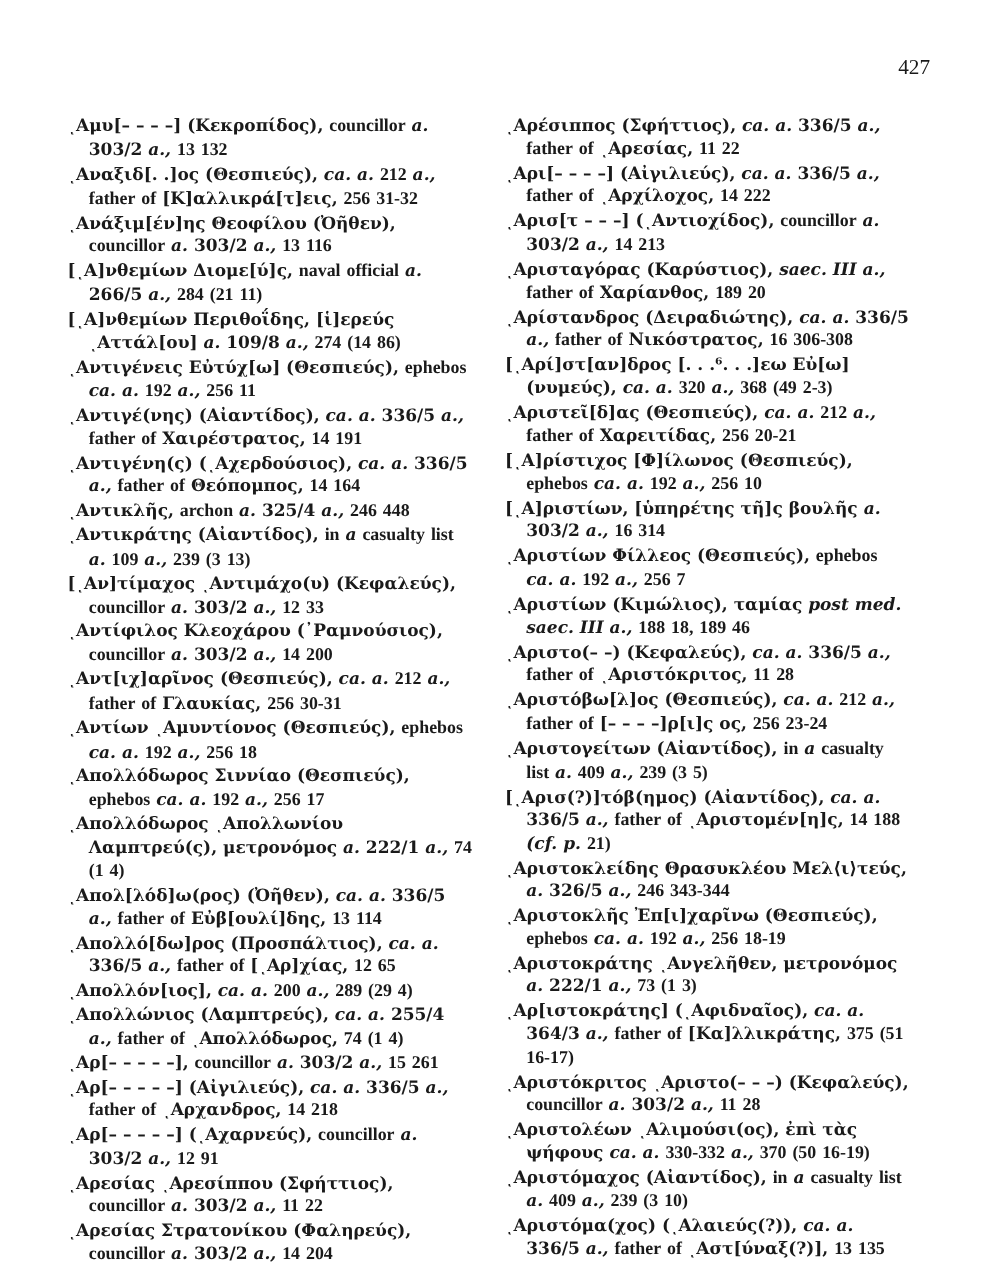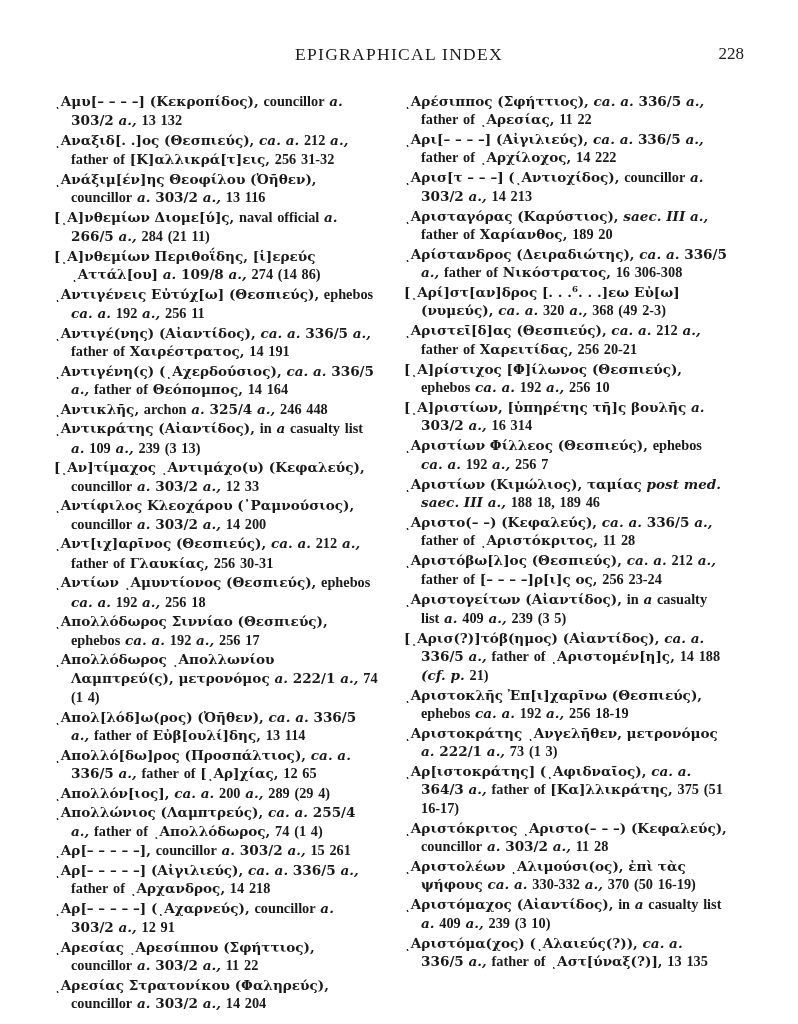--- a/index.html
+++ b/index.html
@@ -78,22 +78,21 @@
   .rm {
     font-style: normal;
   }
 </style>
 </head>
 <body>
 
 <div class="page">
 
   <div class="page-header">
-    <div class="running-title">EPIGRAPHICAL INDEX</div>
-    <div class="page-number">228</div>
+    <div class="page-number">427</div>
   </div>
 
   <div class="columns">
     <div class="column grk" id="col0">
         <div class="entry"><span>ιAμυ[–</span> <span>–</span> <span>–</span> <span>–]</span> <span>(Κεκροπίδος),</span> <span class="rm" style="font-family: &quot;Liberation Serif&quot;, serif; font-size: 14.3px;">councillor</span> <span class="it">a.</span> <span>303/2</span> <span class="it">a.,</span> <span class="rm" style="font-family: &quot;Liberation Serif&quot;, serif; font-size: 14.3px;">13</span> <span class="rm" style="font-family: &quot;Liberation Serif&quot;, serif; font-size: 14.3px;">132</span></div>
         <div class="entry"><span>ιAναξιδ[.</span> <span>.]ος</span> <span>(Θεσπιεύς),</span> <span class="it">ca.</span> <span class="it">a.</span> <span class="rm" style="font-family: &quot;Liberation Serif&quot;, serif; font-size: 14.3px;">212</span> <span class="it">a.,</span> <span class="rm" style="font-family: &quot;Liberation Serif&quot;, serif; font-size: 14.3px;">father</span> <span class="rm" style="font-family: &quot;Liberation Serif&quot;, serif; font-size: 14.3px;">of</span> <span>[Κ]αλλικρά[τ]εις,</span> <span class="rm" style="font-family: &quot;Liberation Serif&quot;, serif; font-size: 14.3px;">256</span> <span class="rm" style="font-family: &quot;Liberation Serif&quot;, serif; font-size: 14.3px;">31-32</span></div>
         <div class="entry"><span>ιAνάξιμ[έν]ης</span> <span>Θεοφίλου</span> <span>(Ὀῆθεν),</span> <span class="rm" style="font-family: &quot;Liberation Serif&quot;, serif; font-size: 14.3px;">councillor</span> <span class="it">a.</span> <span>303/2</span> <span class="it">a.,</span> <span class="rm" style="font-family: &quot;Liberation Serif&quot;, serif; font-size: 14.3px;">13</span> <span class="rm" style="font-family: &quot;Liberation Serif&quot;, serif; font-size: 14.3px;">116</span></div>
         <div class="entry"><span>[ιA]νθεμίων</span> <span>Διομε[ύ]ς,</span> <span class="rm" style="font-family: &quot;Liberation Serif&quot;, serif; font-size: 14.3px;">naval</span> <span class="rm" style="font-family: &quot;Liberation Serif&quot;, serif; font-size: 14.3px;">official</span> <span class="it">a.</span> <span>266/5</span> <span class="it">a.,</span> <span class="rm" style="font-family: &quot;Liberation Serif&quot;, serif; font-size: 14.3px;">284</span> <span class="rm" style="font-family: &quot;Liberation Serif&quot;, serif; font-size: 14.3px;">(21</span> <span class="rm" style="font-family: &quot;Liberation Serif&quot;, serif; font-size: 14.3px;">11)</span></div>
         <div class="entry"><span>[ιA]νθεμίων</span> <span>Περιθοΐδης,</span> <span>[ἱ]ερεύς</span> <span>ιAττάλ[ου]</span> <span class="it">a.</span> <span>109/8</span> <span class="it">a.,</span> <span class="rm" style="font-family: &quot;Liberation Serif&quot;, serif; font-size: 14.3px;">274</span> <span class="rm" style="font-family: &quot;Liberation Serif&quot;, serif; font-size: 14.3px;">(14</span> <span class="rm" style="font-family: &quot;Liberation Serif&quot;, serif; font-size: 14.3px;">86)</span></div>
         <div class="entry"><span>ιAντιγένεις</span> <span>Εὐτύχ[ω]</span> <span>(Θεσπιεύς),</span> <span class="rm" style="font-family: &quot;Liberation Serif&quot;, serif; font-size: 14.3px;">ephebos</span> <span class="it">ca.</span> <span class="it">a.</span> <span class="rm" style="font-family: &quot;Liberation Serif&quot;, serif; font-size: 14.3px;">192</span> <span class="it">a.,</span> <span class="rm" style="font-family: &quot;Liberation Serif&quot;, serif; font-size: 14.3px;">256</span> <span class="rm" style="font-family: &quot;Liberation Serif&quot;, serif; font-size: 14.3px;">11</span></div>
@@ -126,20 +125,21 @@
         <div class="entry"><span>[ιAρί]στ[αν]δρος</span> <span>[.</span> <span>.</span> <span>.⁶.</span> <span>.</span> <span>.]εω</span> <span>Εὐ[ω](νυμεύς),</span> <span class="it">ca.</span> <span class="it">a.</span> <span class="rm" style="font-family: &quot;Liberation Serif&quot;, serif; font-size: 14.3px;">320</span> <span class="it">a.,</span> <span class="rm" style="font-family: &quot;Liberation Serif&quot;, serif; font-size: 14.3px;">368</span> <span class="rm" style="font-family: &quot;Liberation Serif&quot;, serif; font-size: 14.3px;">(49</span> <span class="rm" style="font-family: &quot;Liberation Serif&quot;, serif; font-size: 14.3px;">2-3)</span></div>
         <div class="entry"><span>ιAριστεῖ[δ]ας</span> <span>(Θεσπιεύς),</span> <span class="it">ca.</span> <span class="it">a.</span> <span class="rm" style="font-family: &quot;Liberation Serif&quot;, serif; font-size: 14.3px;">212</span> <span class="it">a.,</span> <span class="rm" style="font-family: &quot;Liberation Serif&quot;, serif; font-size: 14.3px;">father</span> <span class="rm" style="font-family: &quot;Liberation Serif&quot;, serif; font-size: 14.3px;">of</span> <span>Χαρειτίδας,</span> <span class="rm" style="font-family: &quot;Liberation Serif&quot;, serif; font-size: 14.3px;">256</span> <span class="rm" style="font-family: &quot;Liberation Serif&quot;, serif; font-size: 14.3px;">20-21</span></div>
         <div class="entry"><span>[ιA]ρίστιχος</span> <span>[Φ]ίλωνος</span> <span>(Θεσπιεύς),</span> <span class="rm" style="font-family: &quot;Liberation Serif&quot;, serif; font-size: 14.3px;">ephebos</span> <span class="it">ca.</span> <span class="it">a.</span> <span class="rm" style="font-family: &quot;Liberation Serif&quot;, serif; font-size: 14.3px;">192</span> <span class="it">a.,</span> <span class="rm" style="font-family: &quot;Liberation Serif&quot;, serif; font-size: 14.3px;">256</span> <span class="rm" style="font-family: &quot;Liberation Serif&quot;, serif; font-size: 14.3px;">10</span></div>
         <div class="entry"><span>[ιA]ριστίων,</span> <span>[ὑπηρέτης</span> <span>τῆ]ς</span> <span>βουλῆς</span> <span class="it">a.</span> <span>303/2</span> <span class="it">a.,</span> <span class="rm" style="font-family: &quot;Liberation Serif&quot;, serif; font-size: 14.3px;">16</span> <span class="rm" style="font-family: &quot;Liberation Serif&quot;, serif; font-size: 14.3px;">314</span></div>
         <div class="entry"><span>ιAριστίων</span> <span>Φίλλεος</span> <span>(Θεσπιεύς),</span> <span class="rm" style="font-family: &quot;Liberation Serif&quot;, serif; font-size: 14.3px;">ephebos</span> <span class="it">ca.</span> <span class="it">a.</span> <span class="rm" style="font-family: &quot;Liberation Serif&quot;, serif; font-size: 14.3px;">192</span> <span class="it">a.,</span> <span class="rm" style="font-family: &quot;Liberation Serif&quot;, serif; font-size: 14.3px;">256</span> <span class="rm" style="font-family: &quot;Liberation Serif&quot;, serif; font-size: 14.3px;">7</span></div>
         <div class="entry"><span>ιAριστίων</span> <span>(Κιμώλιος),</span> <span>ταμίας</span> <span class="it">post</span> <span class="it">med.</span> <span class="it">saec.</span> <span class="it">III</span> <span class="it">a.,</span> <span class="rm" style="font-family: &quot;Liberation Serif&quot;, serif; font-size: 14.3px;">188</span> <span class="rm" style="font-family: &quot;Liberation Serif&quot;, serif; font-size: 14.3px;">18,</span> <span class="rm" style="font-family: &quot;Liberation Serif&quot;, serif; font-size: 14.3px;">189</span> <span class="rm" style="font-family: &quot;Liberation Serif&quot;, serif; font-size: 14.3px;">46</span></div>
         <div class="entry"><span>ιAριστο(–</span> <span>–)</span> <span>(Κεφαλεύς),</span> <span class="it">ca.</span> <span class="it">a.</span> <span>336/5</span> <span class="it">a.,</span> <span class="rm" style="font-family: &quot;Liberation Serif&quot;, serif; font-size: 14.3px;">father</span> <span class="rm" style="font-family: &quot;Liberation Serif&quot;, serif; font-size: 14.3px;">of</span> <span>ιAριστόκριτος,</span> <span class="rm" style="font-family: &quot;Liberation Serif&quot;, serif; font-size: 14.3px;">11</span> <span class="rm" style="font-family: &quot;Liberation Serif&quot;, serif; font-size: 14.3px;">28</span></div>
         <div class="entry"><span>ιAριστόβω[λ]ος</span> <span>(Θεσπιεύς),</span> <span class="it">ca.</span> <span class="it">a.</span> <span class="rm" style="font-family: &quot;Liberation Serif&quot;, serif; font-size: 14.3px;">212</span> <span class="it">a.,</span> <span class="rm" style="font-family: &quot;Liberation Serif&quot;, serif; font-size: 14.3px;">father</span> <span class="rm" style="font-family: &quot;Liberation Serif&quot;, serif; font-size: 14.3px;">of</span> <span>[–</span> <span>–</span> <span>–</span> <span>–]ρ[ι]ς</span> <span>oς,</span> <span class="rm" style="font-family: &quot;Liberation Serif&quot;, serif; font-size: 14.3px;">256</span> <span class="rm" style="font-family: &quot;Liberation Serif&quot;, serif; font-size: 14.3px;">23-24</span></div>
         <div class="entry"><span>ιAριστογείτων</span> <span>(Αἰαντίδος),</span> <span class="rm" style="font-family: &quot;Liberation Serif&quot;, serif; font-size: 14.3px;">in</span> <span class="it">a</span> <span class="rm" style="font-family: &quot;Liberation Serif&quot;, serif; font-size: 14.3px;">casualty</span> <span class="rm" style="font-family: &quot;Liberation Serif&quot;, serif; font-size: 14.3px;">list</span> <span class="it">a.</span> <span class="rm" style="font-family: &quot;Liberation Serif&quot;, serif; font-size: 14.3px;">409</span> <span class="it">a.,</span> <span class="rm" style="font-family: &quot;Liberation Serif&quot;, serif; font-size: 14.3px;">239</span> <span class="rm" style="font-family: &quot;Liberation Serif&quot;, serif; font-size: 14.3px;">(3</span> <span class="rm" style="font-family: &quot;Liberation Serif&quot;, serif; font-size: 14.3px;">5)</span></div>
         <div class="entry"><span>[ιAρισ(?)]τόβ(ημος)</span> <span>(Αἰαντίδος),</span> <span class="it">ca.</span> <span class="it">a.</span> <span>336/5</span> <span class="it">a.,</span> <span class="rm" style="font-family: &quot;Liberation Serif&quot;, serif; font-size: 14.3px;">father</span> <span class="rm" style="font-family: &quot;Liberation Serif&quot;, serif; font-size: 14.3px;">of</span> <span>ιAριστομέν[η]ς,</span> <span class="rm" style="font-family: &quot;Liberation Serif&quot;, serif; font-size: 14.3px;">14</span> <span class="rm" style="font-family: &quot;Liberation Serif&quot;, serif; font-size: 14.3px;">188</span> <span class="it">(cf.</span> <span class="it">p.</span> <span class="rm" style="font-family: &quot;Liberation Serif&quot;, serif; font-size: 14.3px;">21)</span></div>
+        <div class="entry"><span>ιAριστοκλείδης</span> <span>Θρασυκλέου</span> <span>Μελ⟨ι⟩τεύς,</span> <span class="it">a.</span> <span>326/5</span> <span class="it">a.,</span> <span class="rm" style="font-family: &quot;Liberation Serif&quot;, serif; font-size: 14.3px;">246</span> <span class="rm" style="font-family: &quot;Liberation Serif&quot;, serif; font-size: 14.3px;">343-344</span></div>
         <div class="entry"><span>ιAριστοκλῆς</span> <span>Ἐπ[ι]χαρῖνω</span> <span>(Θεσπιεύς),</span> <span class="rm" style="font-family: &quot;Liberation Serif&quot;, serif; font-size: 14.3px;">ephebos</span> <span class="it">ca.</span> <span class="it">a.</span> <span class="rm" style="font-family: &quot;Liberation Serif&quot;, serif; font-size: 14.3px;">192</span> <span class="it">a.,</span> <span class="rm" style="font-family: &quot;Liberation Serif&quot;, serif; font-size: 14.3px;">256</span> <span class="rm" style="font-family: &quot;Liberation Serif&quot;, serif; font-size: 14.3px;">18-19</span></div>
         <div class="entry"><span>ιAριστοκράτης</span> <span>ιAνγελῆθεν,</span> <span>μετρονόμος</span> <span class="it">a.</span> <span>222/1</span> <span class="it">a.,</span> <span class="rm" style="font-family: &quot;Liberation Serif&quot;, serif; font-size: 14.3px;">73</span> <span class="rm" style="font-family: &quot;Liberation Serif&quot;, serif; font-size: 14.3px;">(1</span> <span class="rm" style="font-family: &quot;Liberation Serif&quot;, serif; font-size: 14.3px;">3)</span></div>
         <div class="entry"><span>ιAρ[ιστοκράτης]</span> <span>(ιAφιδναῖος),</span> <span class="it">ca.</span> <span class="it">a.</span> <span>364/3</span> <span class="it">a.,</span> <span class="rm" style="font-family: &quot;Liberation Serif&quot;, serif; font-size: 14.3px;">father</span> <span class="rm" style="font-family: &quot;Liberation Serif&quot;, serif; font-size: 14.3px;">of</span> <span>[Κα]λλικράτης,</span> <span class="rm" style="font-family: &quot;Liberation Serif&quot;, serif; font-size: 14.3px;">375</span> <span class="rm" style="font-family: &quot;Liberation Serif&quot;, serif; font-size: 14.3px;">(51</span> <span class="rm" style="font-family: &quot;Liberation Serif&quot;, serif; font-size: 14.3px;">16-17)</span></div>
         <div class="entry"><span>ιAριστόκριτος</span> <span>ιAριστο(–</span> <span>–</span> <span>–)</span> <span>(Κεφαλεύς),</span> <span class="rm" style="font-family: &quot;Liberation Serif&quot;, serif; font-size: 14.3px;">councillor</span> <span class="it">a.</span> <span>303/2</span> <span class="it">a.,</span> <span class="rm" style="font-family: &quot;Liberation Serif&quot;, serif; font-size: 14.3px;">11</span> <span class="rm" style="font-family: &quot;Liberation Serif&quot;, serif; font-size: 14.3px;">28</span></div>
         <div class="entry"><span>ιAριστολέων</span> <span>ιAλιμούσι(ος),</span> <span>ἐπὶ</span> <span>τὰς</span> <span>ψήφους</span> <span class="it">ca.</span> <span class="it">a.</span> <span class="rm" style="font-family: &quot;Liberation Serif&quot;, serif; font-size: 14.3px;">330-332</span> <span class="it">a.,</span> <span class="rm" style="font-family: &quot;Liberation Serif&quot;, serif; font-size: 14.3px;">370</span> <span class="rm" style="font-family: &quot;Liberation Serif&quot;, serif; font-size: 14.3px;">(50</span> <span class="rm" style="font-family: &quot;Liberation Serif&quot;, serif; font-size: 14.3px;">16-19)</span></div>
         <div class="entry"><span>ιAριστόμαχος</span> <span>(Αἰαντίδος),</span> <span class="rm" style="font-family: &quot;Liberation Serif&quot;, serif; font-size: 14.3px;">in</span> <span class="it">a</span> <span class="rm" style="font-family: &quot;Liberation Serif&quot;, serif; font-size: 14.3px;">casualty</span> <span class="rm" style="font-family: &quot;Liberation Serif&quot;, serif; font-size: 14.3px;">list</span> <span class="it">a.</span> <span class="rm" style="font-family: &quot;Liberation Serif&quot;, serif; font-size: 14.3px;">409</span> <span class="it">a.,</span> <span class="rm" style="font-family: &quot;Liberation Serif&quot;, serif; font-size: 14.3px;">239</span> <span class="rm" style="font-family: &quot;Liberation Serif&quot;, serif; font-size: 14.3px;">(3</span> <span class="rm" style="font-family: &quot;Liberation Serif&quot;, serif; font-size: 14.3px;">10)</span></div>
         <div class="entry"><span>ιAριστόμα(χος)</span> <span>(ιAλαιεύς(?)),</span> <span class="it">ca.</span> <span class="it">a.</span> <span>336/5</span> <span class="it">a.,</span> <span class="rm" style="font-family: &quot;Liberation Serif&quot;, serif; font-size: 14.3px;">father</span> <span class="rm" style="font-family: &quot;Liberation Serif&quot;, serif; font-size: 14.3px;">of</span> <span>ιAστ[ύναξ(?)],</span> <span class="rm" style="font-family: &quot;Liberation Serif&quot;, serif; font-size: 14.3px;">13</span> <span class="rm" style="font-family: &quot;Liberation Serif&quot;, serif; font-size: 14.3px;">135</span></div>
       </div>
   </div>
 

